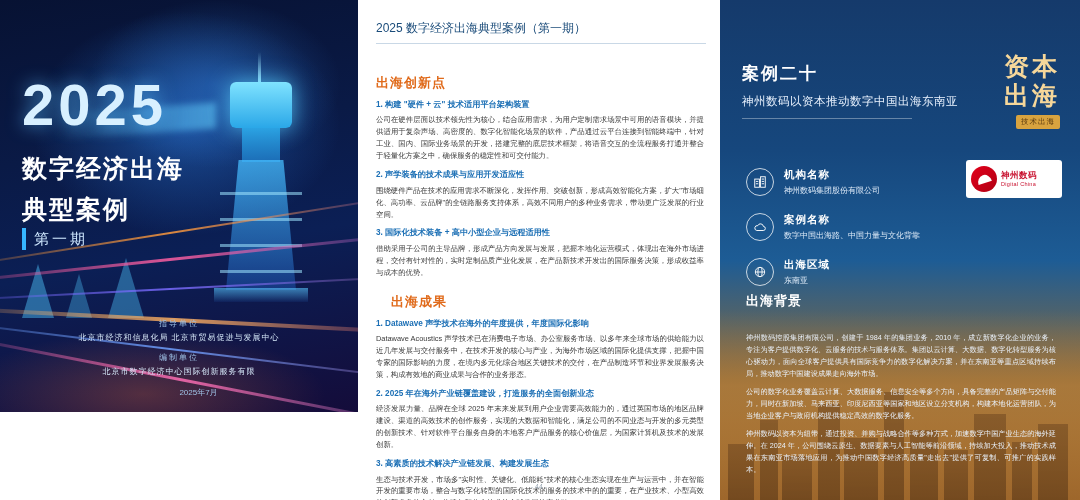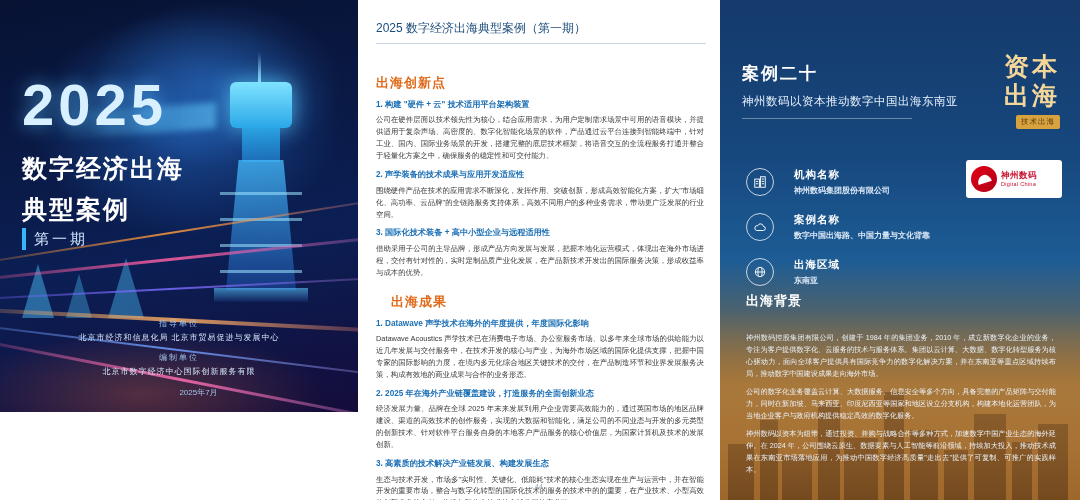--- a/index.html
+++ b/index.html
@@ -115,28 +115,28 @@
     position:absolute;right:20px;top:52px;text-align:right;color:#f3cf8a;
   }
   .rb1{font-size:25px;font-weight:700;letter-spacing:3px;line-height:1.15;color:#f6d79a;}
   .rb-stamp{
     display:inline-block;margin-top:4px;padding:2px 5px;background:#d8a33f;color:#5a3a0e;
     font-size:7.5px;letter-spacing:1px;border-radius:2px;
   }
   .r-line{position:absolute;left:22px;top:118px;width:170px;height:1px;background:rgba(255,255,255,.35);}
 
   .info{position:absolute;left:26px;top:168px;color:#fff;}
-  .info-row{display:flex;align-items:flex-start;gap:20px;margin-bottom:17px;}
+  .info-row{display:flex;align-items:flex-start;gap:10px;margin-bottom:17px;}
   .ico{
     width:26px;height:26px;border:1.2px solid rgba(255,255,255,.75);border-radius:50%;
     display:flex;align-items:center;justify-content:center;flex:0 0 26px;
   }
   .ico svg{width:14px;height:14px;}
   .info-lbl{font-size:10.5px;font-weight:700;letter-spacing:1px;line-height:1.2;}
-  .info-val{font-size:8px;color:#dce9f7;margin-top:4px;line-height:1.4;font-weight:bold;}
+  .info-val{font-size:8px;color:#dce9f7;margin-top:4px;line-height:1.4;}
 
   .logo-box{
     position:absolute;right:18px;top:160px;width:96px;height:38px;background:#fff;border-radius:3px;
     display:flex;align-items:center;gap:4px;padding:0 5px;box-sizing:border-box;
   }
   .logo-mark{width:26px;height:26px;border-radius:50%;background:linear-gradient(135deg,#e2001a,#b00014);position:relative;flex:0 0 26px;}
   .logo-mark:after{content:"";position:absolute;left:6px;top:9px;width:14px;height:8px;border-radius:50%/100% 100% 0 0;background:#fff;transform:rotate(-18deg);}
   .logo-txt{line-height:1.1;}
   .logo-cn{font-size:8.5px;color:#c8102e;font-weight:700;letter-spacing:.5px;}
   .logo-en{font-size:5.5px;color:#c8102e;letter-spacing:.3px;}

